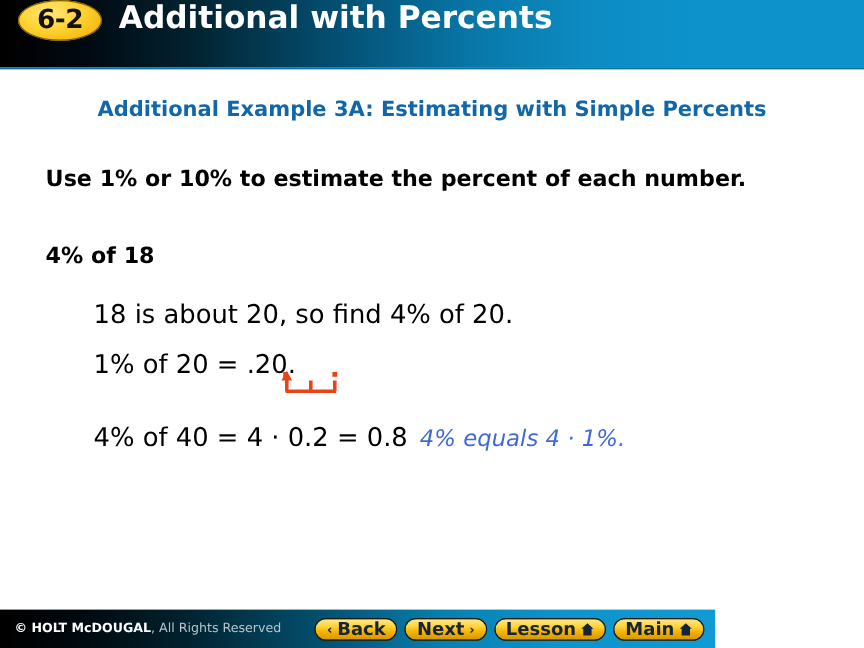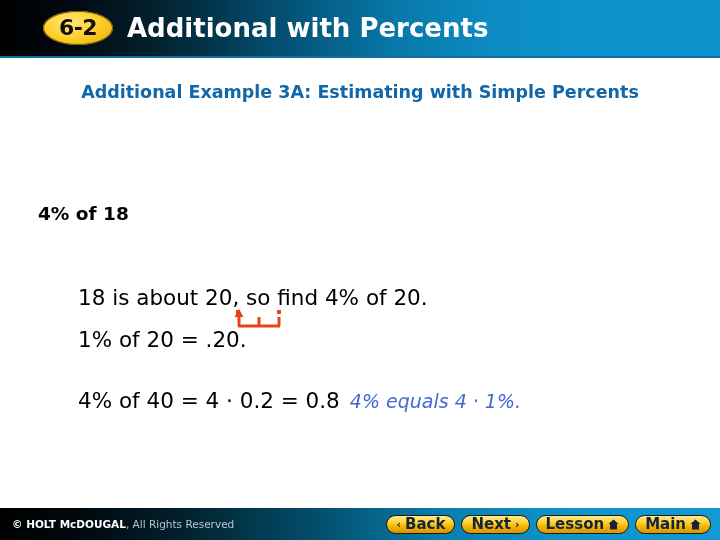--- a/index.html
+++ b/index.html
@@ -27,23 +27,22 @@
         #010a12 10%,
         #02222f 22%,
         #045276 40%,
         #0878a9 55%,
         #0c8bc2 68%,
         #0e92cb 80%,
         #0e92cb 100%);
     box-sizing: border-box;
     border-bottom: 2px solid #0a6f9d;
     display: flex;
-    align-items: center;
+    align-items: flex-start;
     overflow: hidden;
-    padding-left: 28px;
   }
   #badge {
     width: 70px;
     height: 34px;
     margin-left: 15px;
     border-radius: 50%;
     background: radial-gradient(ellipse at 38% 32%, #ffe77a 0%, #ffd12e 45%, #e8a900 100%);
     box-shadow: 0 0 0 1px #7a5c00 inset;
     display: flex;
     align-items: center;
@@ -112,21 +111,20 @@
     font-family: "DejaVu Sans", sans-serif;
   }
 
   .work-line {
     position: absolute;
     color: #000000;
     font-size: 21.5px;
     font-weight: normal;
     font-family: "DejaVu Sans", sans-serif;
     white-space: nowrap;
-    margin-top: 35px;
   }
   #work-1 { left: 78px; top: 192px; }
   #work-2 { left: 78px; top: 234px; }
   #work-3 { left: 78px; top: 295px; }
   #work-4 { left: 78px; top: 353px; }
 
   .note {
     color: #4169d0;
     font-style: italic;
     font-size: 19px;
@@ -150,21 +148,21 @@
     background: #e8441a;
     top: 18px;
   }
   #dec-dot-left  { left: 4px; }
   #dec-dot-right { left: 45px; }
 
   
   #footer {
     position: absolute;
     left: 0; top: 508px;
-    width: 720px;
+    width: 596px;
     height: 32px;
     background: linear-gradient(to right,
         #000000 0%,
         #000a10 12%,
         #01222f 26%,
         #04506f 45%,
         #0880b0 62%,
         #0d93cb 78%,
         #129ad4 100%);
     display: flex;
@@ -225,20 +223,21 @@
   <div id="badge">
     <span>6-2</span>
   </div>
   <div id="header-title">Additional with Percents</div>
 </div>
 
 <div id="slide">
 
   <div id="subtitle">Additional Example 3A: Estimating with Simple Percents</div>
 
+  <div id="instruction">Use 1% or 10% to estimate the percent of each number.</div>
 
   <div id="problem">4% of 18</div>
 
   <div class="work-line" id="work-1">18 is about 20, so find 4% of 20.</div>
 
   <div class="work-line" id="work-2">1% of 20 = .20.</div>
 
   <div id="decimal-annotation">
     <div class="dec-dot" id="dec-dot-left"></div>
     <div class="dec-dot" id="dec-dot-right"></div>

